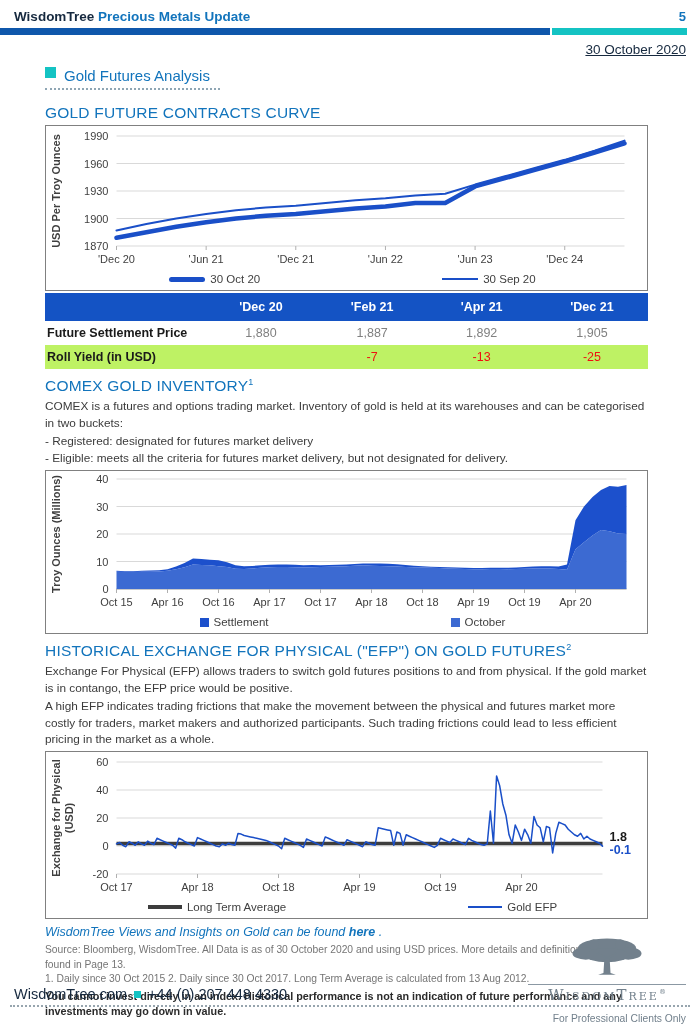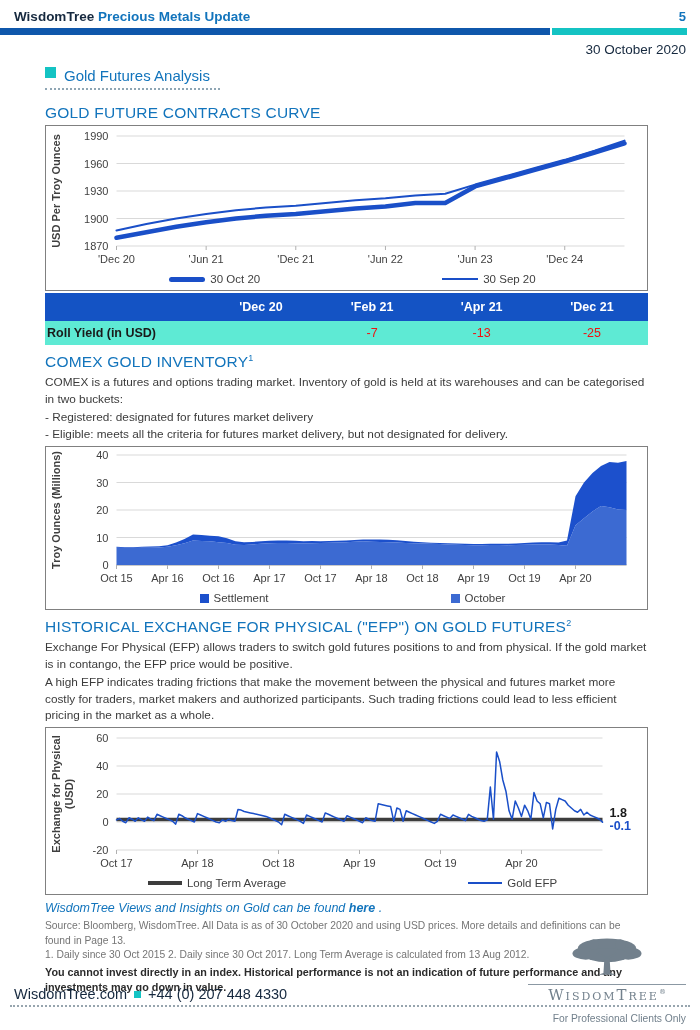--- a/index.html
+++ b/index.html
@@ -14,21 +14,21 @@
   .page{position:relative;width:700px;height:1030px;}
 
   
   .masthead{display:flex;justify-content:space-between;align-items:flex-end;padding:9px 14px 0 14px;font-size:13.5px;font-weight:bold;}
   .brand{color:var(--navy);}
   .doc-title{color:var(--heading-blue);}
   .page-num{color:var(--heading-blue);font-size:13px;}
   .rule{display:flex;height:7px;margin:4px 13px 0 0;}
   .rule-blue{width:550px;background:var(--rule-blue);}
   .rule-teal{flex:1;background:var(--teal);margin-left:2px;}
-  .date-line{text-align:right;padding:7px 14px 0 0;font-size:13.5px;color:var(--navy);}
+  .date-line{text-align:right;padding:7px 14px 0 0;font-size:13.5px;color:var(--navy);text-decoration:underline;}
 
   
   main{padding:6px 0 0 45px;width:648px;}
   .section-heading{display:inline-flex;gap:8px;font-size:15px;color:var(--heading-blue);
     border-bottom:2px dotted #8fa6b4;padding:0 10px 4px 0;margin:4px 0 6px 0;}
   .teal-sq{width:11px;height:11px;background:var(--teal);display:inline-block;}
   h2{font-size:15.5px;font-weight:400;color:var(--heading-blue);margin:8px 0 3px 0;letter-spacing:.2px;}
   h2 sup{font-size:9px;}
   .chart-box{border:1.5px solid var(--box-border);background:#fff;padding:2px 0 0 0;}
   svg text{font-family:"Liberation Sans",sans-serif;}
@@ -43,21 +43,21 @@
   .sw-square-light{width:9px;height:9px;background:var(--eligible-blue);}
   .sw-line-average{width:34px;height:4px;background:var(--average-gray);}
   .sw-line-efp{width:34px;height:2px;background:var(--line-blue);}
 
   
   .futures-table{width:100%;border-collapse:collapse;margin-top:2px;font-size:12.5px;}
   .futures-table th{background:var(--table-header-blue);color:#fff;font-weight:bold;padding:7px 2px;text-align:center;}
   .futures-table th.lbl{width:160px;}
   .futures-table td{padding:5px 2px;text-align:center;color:#808080;}
   .futures-table td.lbl{text-align:left;color:#1a1a1a;font-weight:bold;padding-left:2px;}
-  .futures-table tr.alt{background:#5eead4;}
+  .futures-table tr.alt{background:#bef264;}
   .futures-table td.neg{color:var(--negative-red);}
 
   p.body-text{font-size:11.8px;color:#3b3b3b;line-height:1.42;margin:1px 0;}
   .views-line{font-size:12.5px;font-style:italic;color:var(--heading-blue);margin:6px 0 4px 0;}
   .views-line a{color:var(--heading-blue);font-weight:bold;text-decoration:none;}
   .source-text{font-size:10.3px;color:var(--source-gray);line-height:1.42;}
   .disclaimer{font-size:10.8px;font-weight:bold;color:#2b2b2b;line-height:1.4;margin-top:2px;width:640px;}
 
   
   .footer-left{position:absolute;bottom:28px;left:14px;display:flex;align-items:center;gap:7px;
@@ -139,20 +139,27 @@
       <thead>
         <tr>
           <th class="lbl"></th>
           <th>'Dec 20</th>
           <th>'Feb 21</th>
           <th>'Apr 21</th>
           <th>'Dec 21</th>
         </tr>
       </thead>
       <tbody>
+        <tr>
+          <td class="lbl">Future Settlement Price</td>
+          <td>1,880</td>
+          <td>1,887</td>
+          <td>1,892</td>
+          <td>1,905</td>
+        </tr>
         <tr class="alt">
           <td class="lbl">Roll Yield (in USD)</td>
           <td class="neg"></td>
           <td class="neg">-7</td>
           <td class="neg">-13</td>
           <td class="neg">-25</td>
         </tr>
       </tbody>
     </table>
 

